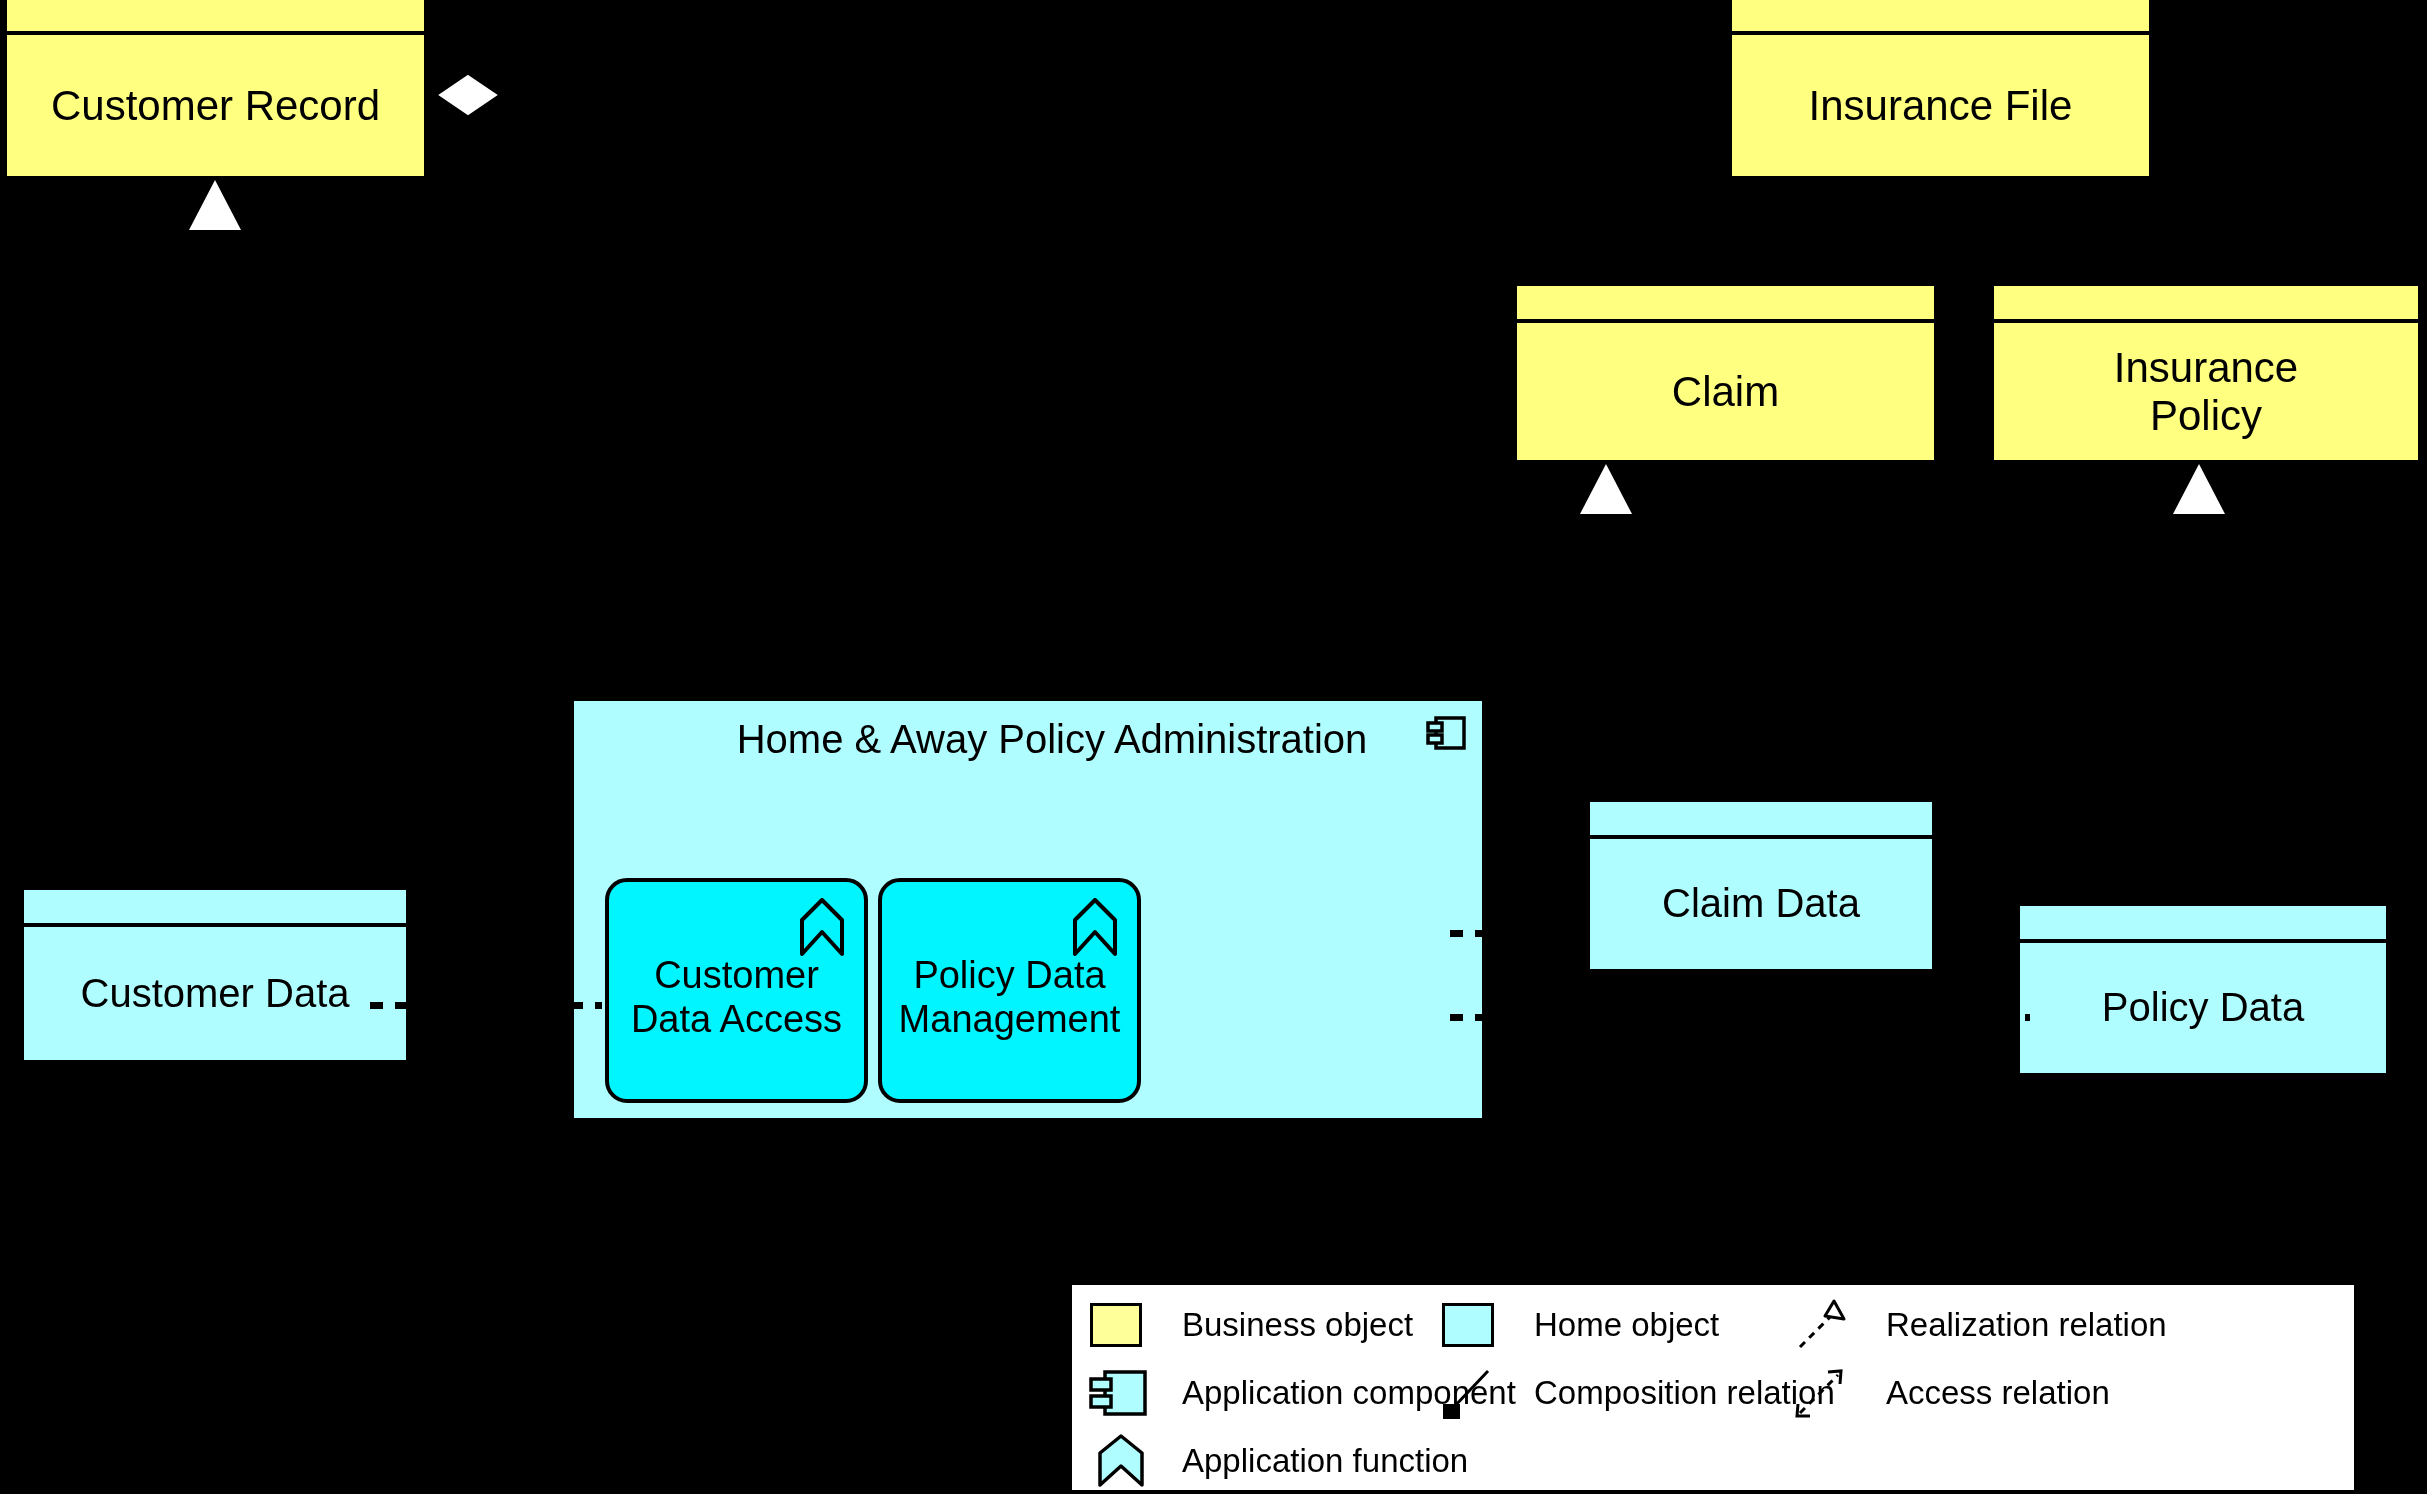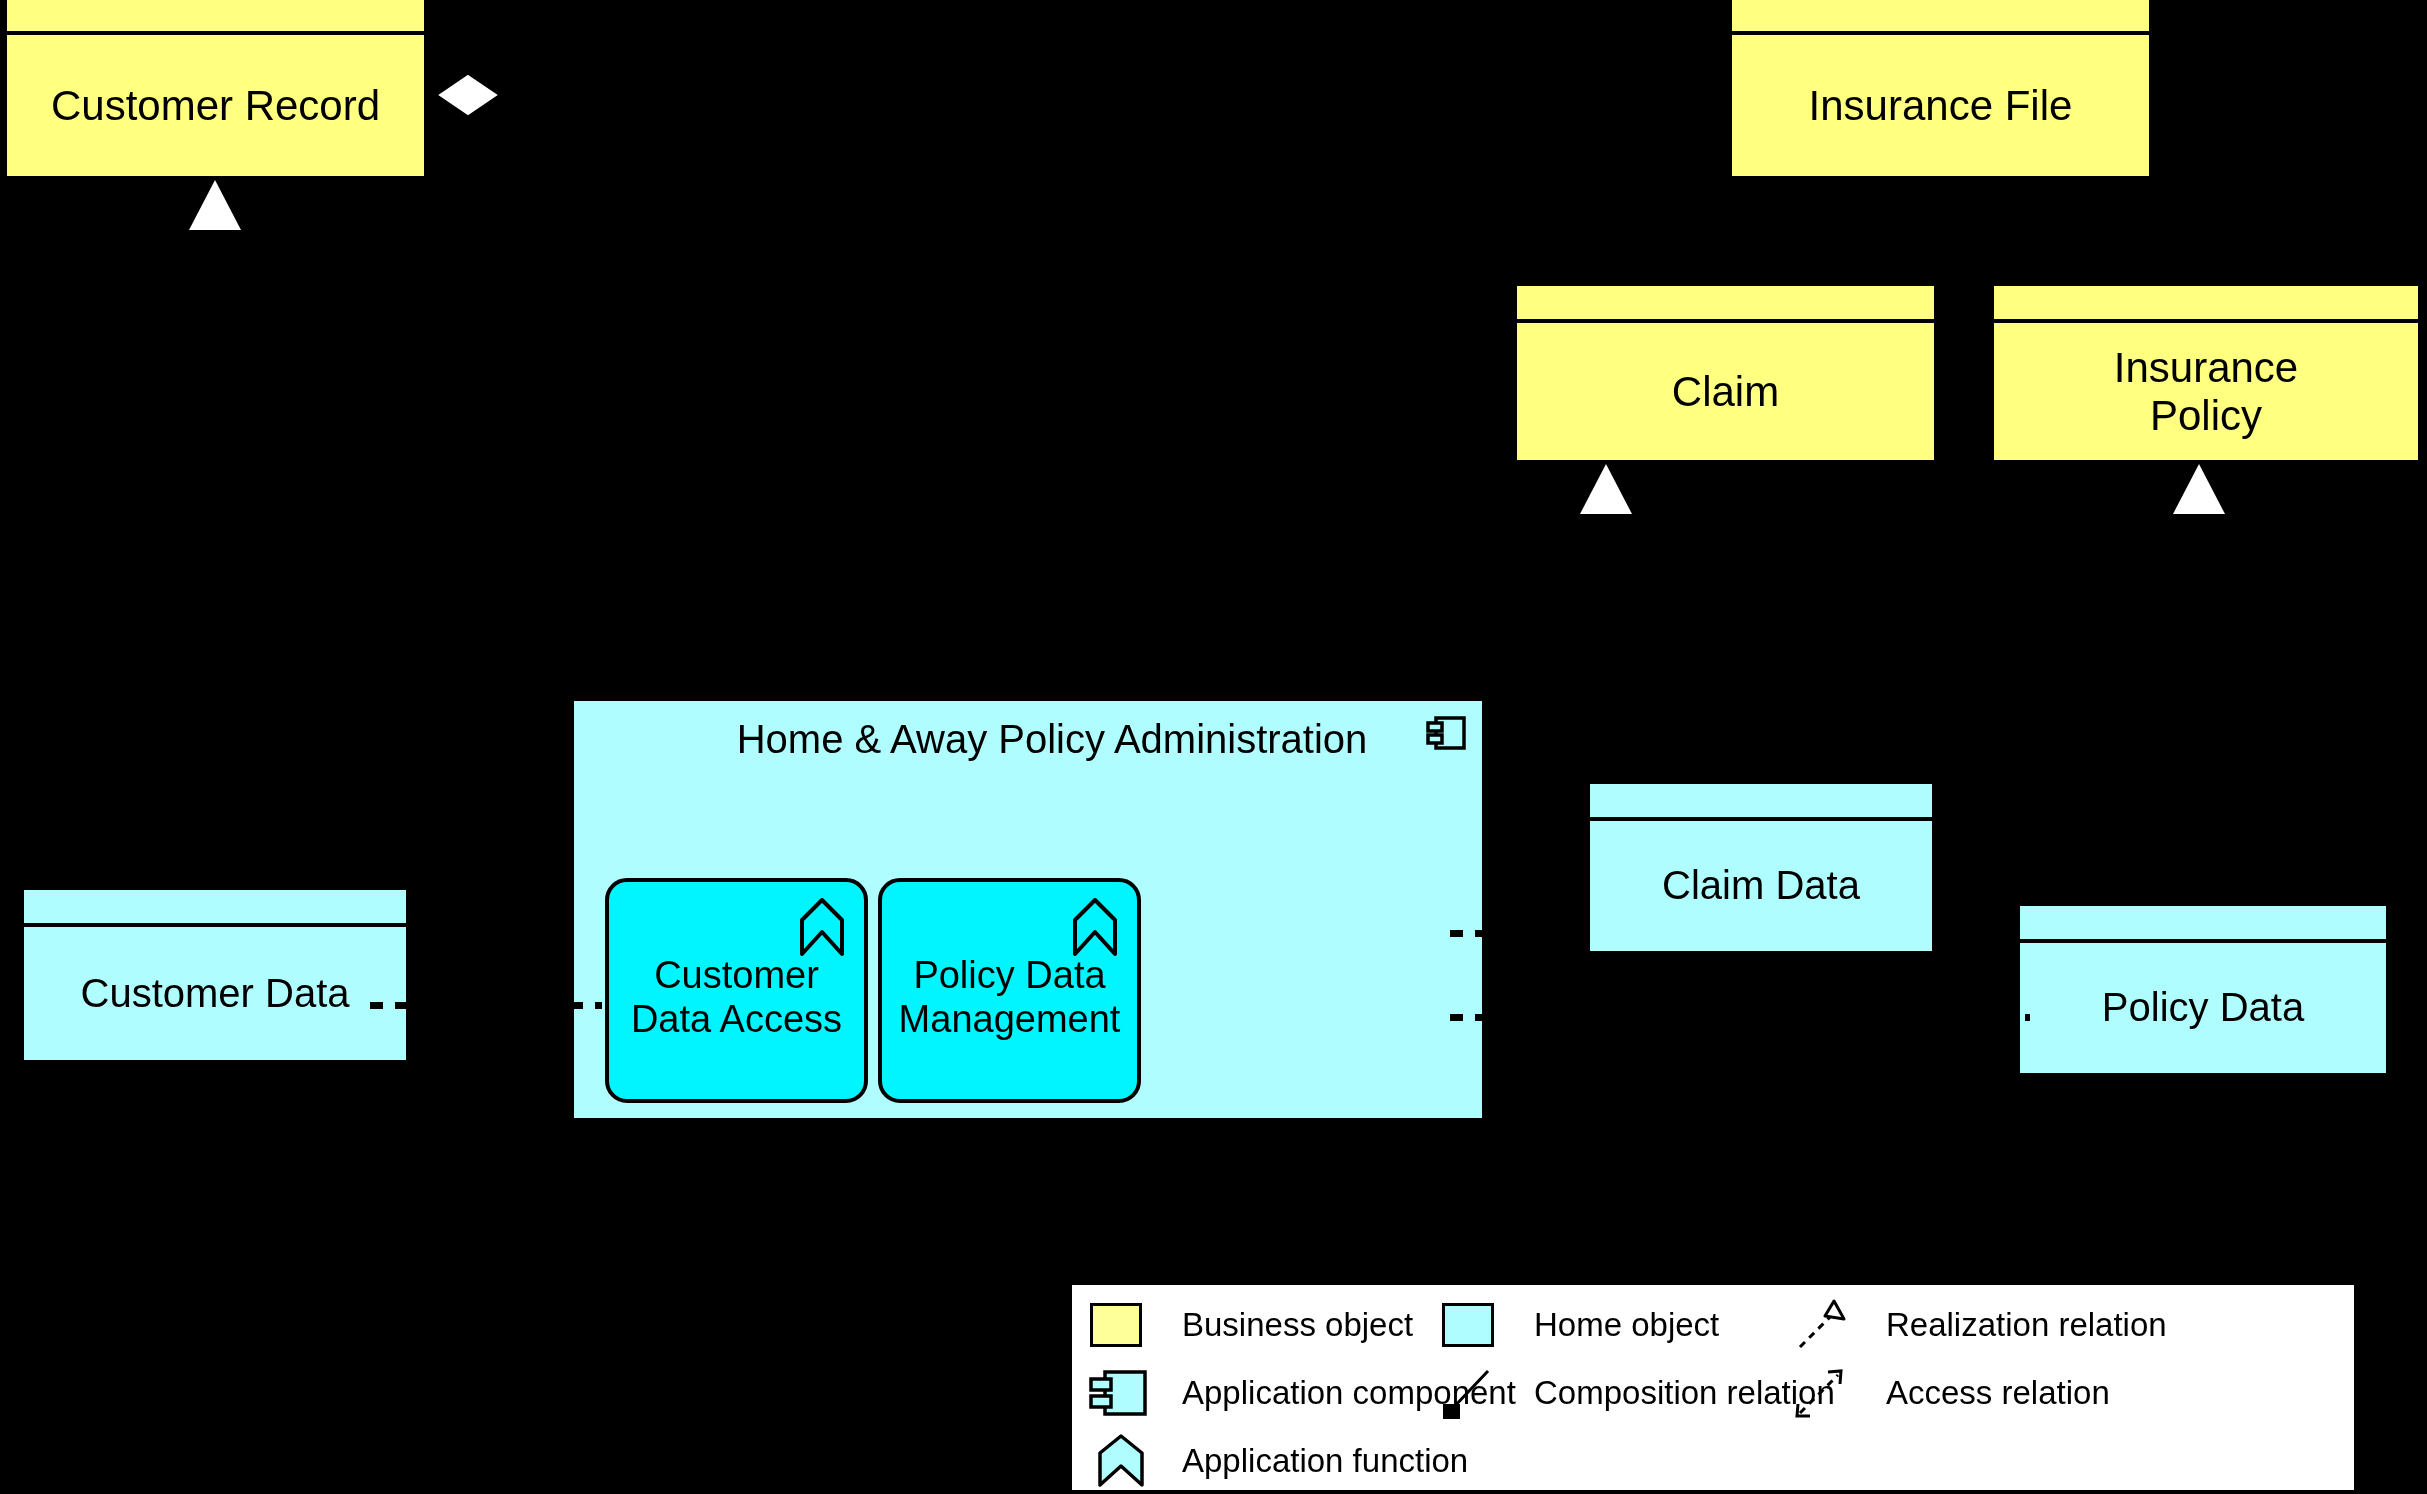--- a/index.html
+++ b/index.html
@@ -176,21 +176,21 @@
     <div class="hdr"></div>
     <div class="body" style="font-size:42px; white-space:pre-line;">Insurance
 Policy</div>
   </div>
 
   <div class="node data" style="left:20px; top:886px; width:390px; height:178px;">
     <div class="hdr"></div>
     <div class="body" style="font-size:40px;">Customer Data</div>
   </div>
 
-  <div class="node data" style="left:1586px; top:780px; width:350px; height:175px;">
+  <div class="node data" style="left:1586px; top:798px; width:350px; height:175px;">
     <div class="hdr"></div>
     <div class="body" style="font-size:40px;">Claim Data</div>
   </div>
 
   <div class="node data" style="left:2016px; top:902px; width:374px; height:175px;">
     <div class="hdr"></div>
     <div class="body" style="font-size:40px;">Policy Data</div>
   </div>
 
   <div class="appcomp" style="left:570px; top:697px; width:916px; height:425px;">

